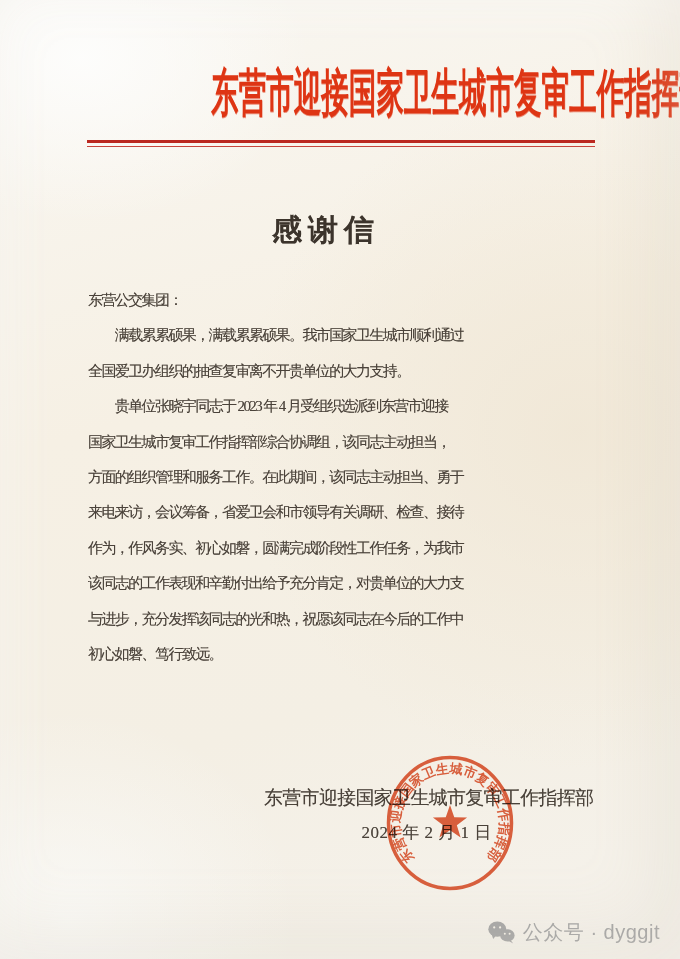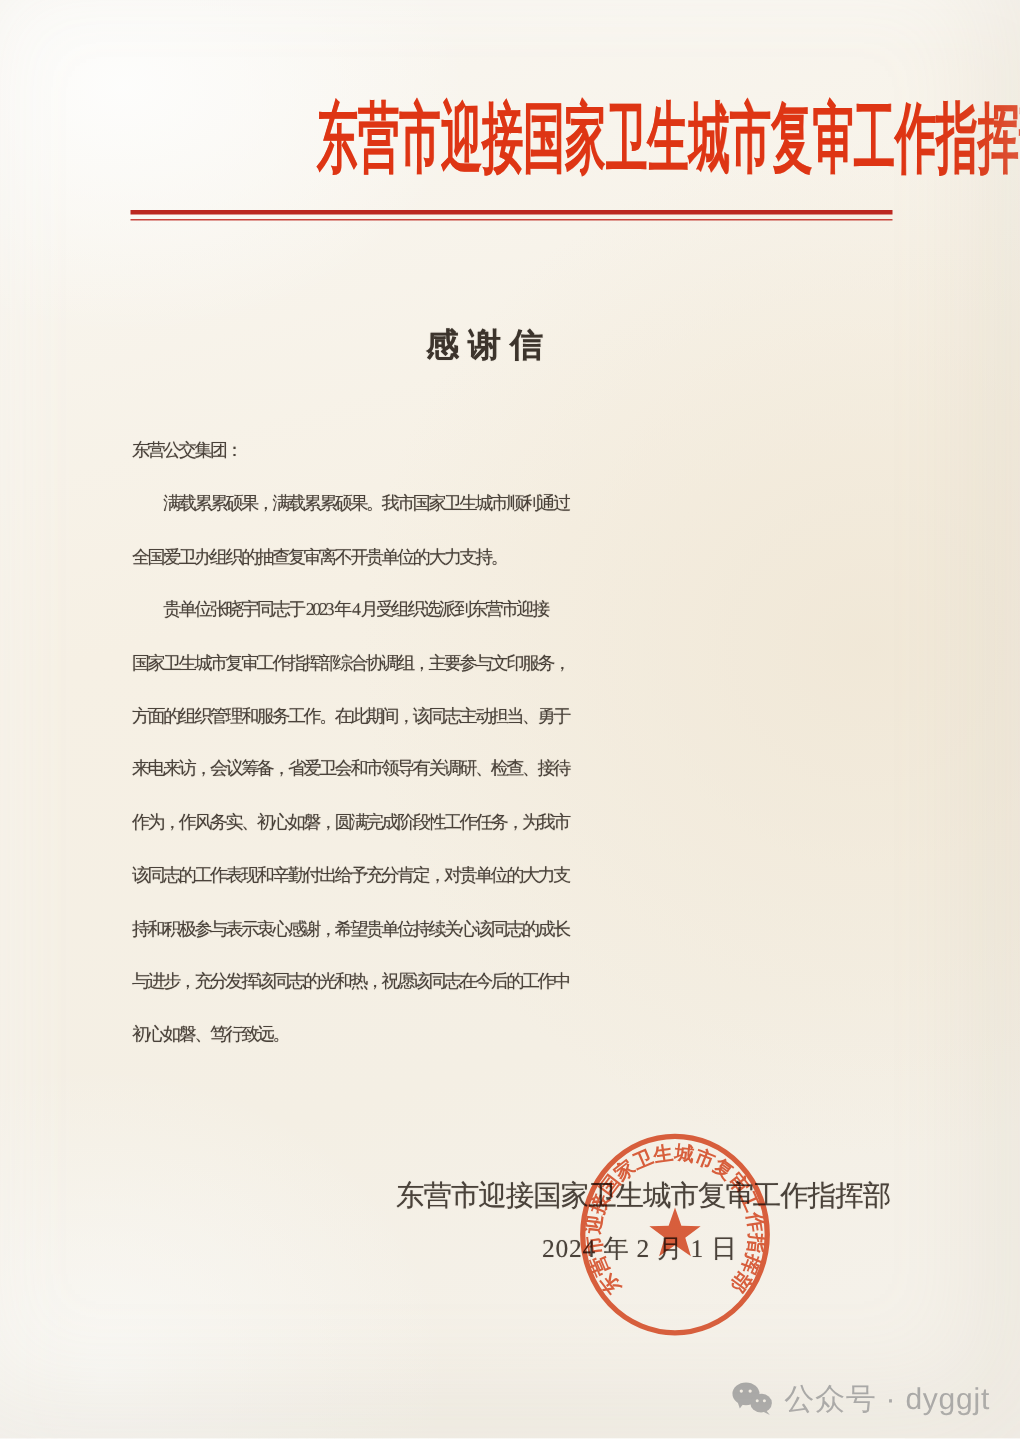--- a/index.html
+++ b/index.html
@@ -30,32 +30,32 @@
     color:#de3514;
     transform:scaleX(.54);transform-origin:50% 50%;
     text-shadow:.5px .5px 0 rgba(222,53,20,.55);
   }
   .double-rule{position:absolute;top:140px;left:87px;width:508px;}
   .rule-thick{height:3px;background:#bb2820;}
   .rule-thin{height:1.5px;margin-top:2.5px;background:#c8463e;}
   
   .letter-title{
     position:absolute;top:212px;left:0;width:652px;margin:0;
-    text-align:center;font-size:22px;line-height:36px;font-weight:bold;
+    text-align:center;font-size:30px;line-height:36px;font-weight:bold;
     letter-spacing:6px;color:#3c342c;
     text-shadow:0 0 .6px rgba(60,52,44,.5);
   }
   
   .body{
     position:absolute;top:283px;left:88px;width:560px;
     color:#4a423a;
     text-shadow:0 0 .6px rgba(74,66,58,.45);
   }
   .body-line{
-    height:35.4px;line-height:35.4px;font-size:12px;
+    height:35.4px;line-height:35.4px;font-size:15px;
     letter-spacing:-1.6px;white-space:nowrap;
   }
   
   .signature{position:absolute;top:786px;left:264px;width:325px;text-align:center;
     color:#4a423a;text-shadow:0 0 .6px rgba(74,66,58,.45);}
   .sig-org{font-size:19px;line-height:24px;letter-spacing:-.7px;white-space:nowrap;}
   .sig-date{margin-top:11px;font-size:17px;line-height:24px;letter-spacing:.5px;white-space:nowrap;}
   
   .stamp{
     position:absolute;left:380px;top:749px;width:140px;height:148px;
@@ -84,26 +84,25 @@
   </div>
 
   <h1 class="letter-title">感谢信</h1>
 
   <div class="body">
     <div class="body-line">东营公交集团：</div>
     <div>
         <div class="body-line">　　满载累累硕果，满载累累硕果。我市国家卫生城市顺利通过</div>
         <div class="body-line">全国爱卫办组织的抽查复审离不开贵单位的大力支持。</div>
         <div class="body-line">　　贵单位张晓宇同志于 2023 年 4 月受组织选派到东营市迎接</div>
-        <div class="body-line">国家卫生城市复审工作指挥部综合协调组，主要参与文印服务，</div>
+        <div class="body-line">国家卫生城市复审工作指挥部综合协调组，该同志主动担当，</div>
         <div class="body-line">方面的组织管理和服务工作。在此期间，该同志主动担当、勇于</div>
         <div class="body-line">来电来访，会议筹备，省爱卫会和市领导有关调研、检查、接待</div>
         <div class="body-line">作为，作风务实、初心如磐，圆满完成阶段性工作任务，为我市</div>
         <div class="body-line">该同志的工作表现和辛勤付出给予充分肯定，对贵单位的大力支</div>
-        <div class="body-line">持和积极参与表示衷心感谢，希望贵单位持续关心该同志的成长</div>
         <div class="body-line">与进步，充分发挥该同志的光和热，祝愿该同志在今后的工作中</div>
         <div class="body-line">初心如磐、笃行致远。</div>
       </div>
   </div>
 
   <div class="signature">
     <div class="sig-org">东营市迎接国家卫生城市复审工作指挥部</div>
     <div class="sig-date">2024 年 2 月 1 日</div>
   </div>
 

